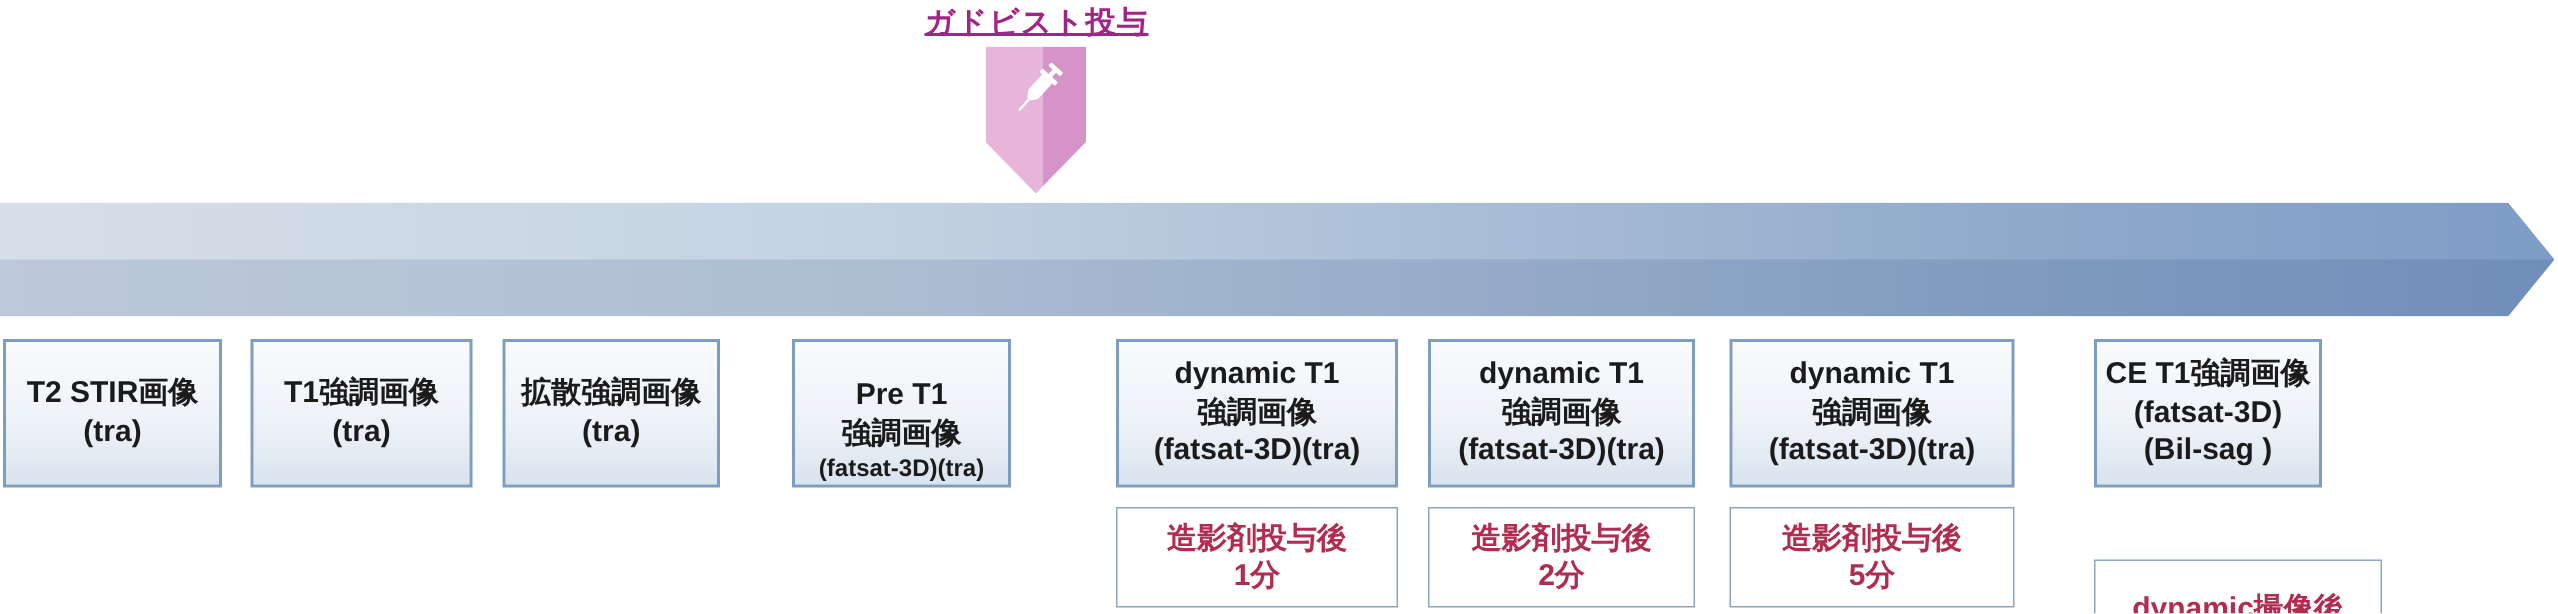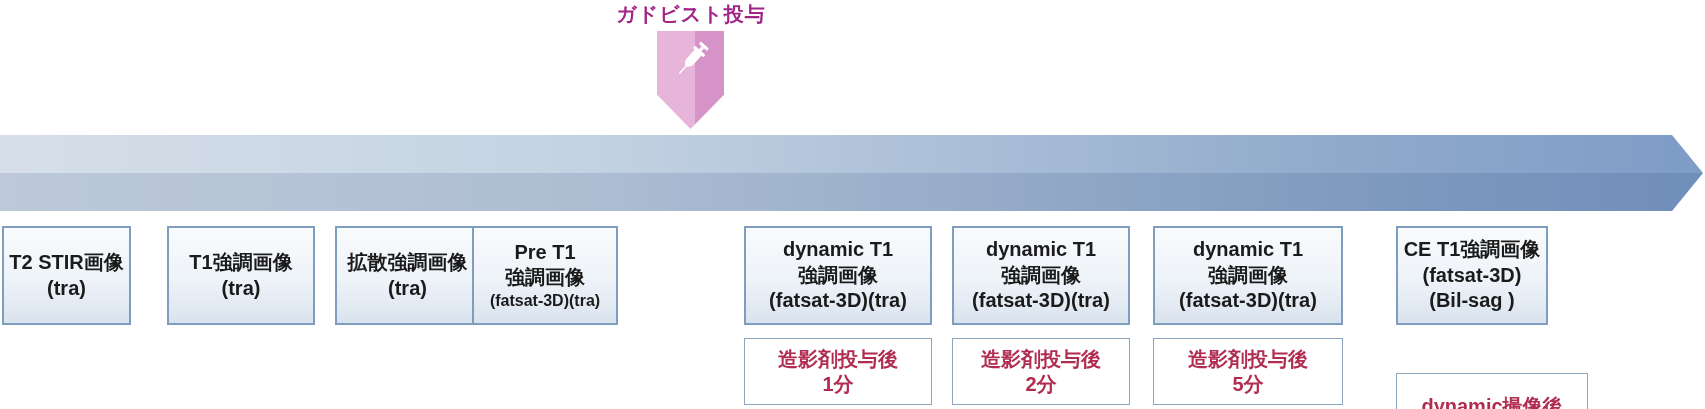--- a/index.html
+++ b/index.html
@@ -12,20 +12,21 @@
   }
 
   
   .marker-label{
     position:absolute;left:691px;top:1px;
     transform:translateX(-50%);
     font-size:20px;font-weight:bold;
     color:#a12487;
     white-space:nowrap;
     letter-spacing:1px;
+    text-decoration:underline;
   }
   .marker-pin{
     position:absolute;left:657px;top:31px;
     width:67px;height:98px;
     background:linear-gradient(to right,#e7b5da 0 57%,#d693c8 57% 100%);
     clip-path:polygon(0 0,100% 0,100% 65%,50% 100%,0 65%);
   }
   .marker-pin svg{
     position:absolute;left:10px;top:6px;
   }
@@ -48,24 +49,24 @@
     box-sizing:border-box;
     border:2px solid #7f9dbe;
     background:linear-gradient(to bottom,#f9fbfd 0%,#eef3f8 55%,#d9e3ee 100%);
     display:flex;flex-direction:column;
     align-items:center;justify-content:center;
     text-align:center;
     color:#1b1b1b;font-weight:bold;font-size:20px;line-height:1.28;
   }
   .seq-box .line:empty{display:none;}
   .seq-box.small-last .line:nth-child(3){font-size:16px;}
-  #seq0{left:2px;width:129px;}
+  #seq0{left:2px;width:146px;}
   #seq1{left:167px;width:148px;}
   #seq2{left:335px;width:145px;justify-content:center;}
-  #seq3{left:472px;width:146px;}
+  #seq3{left:528px;width:146px;justify-content:flex-end;}
   #seq4{left:744px;width:188px;}
   #seq5{left:952px;width:178px;}
   #seq6{left:1153px;width:190px;}
   #seq7{left:1396px;width:152px;}
 
   
   .note-box{
     position:absolute;top:338px;height:67px;
     box-sizing:border-box;
     border:1.5px solid #8ea6bd;

